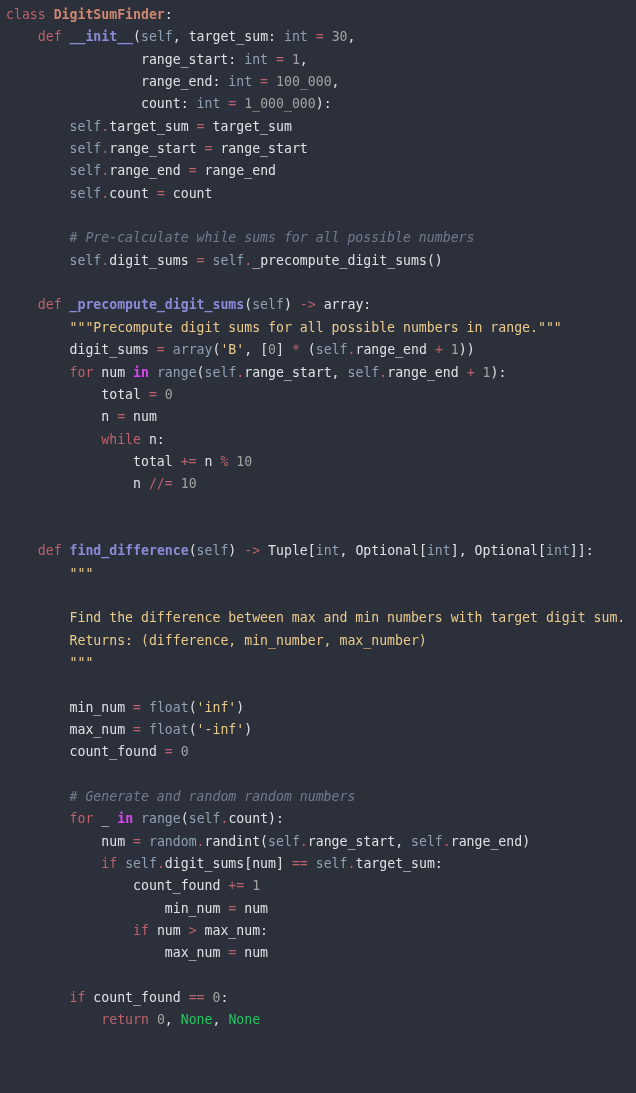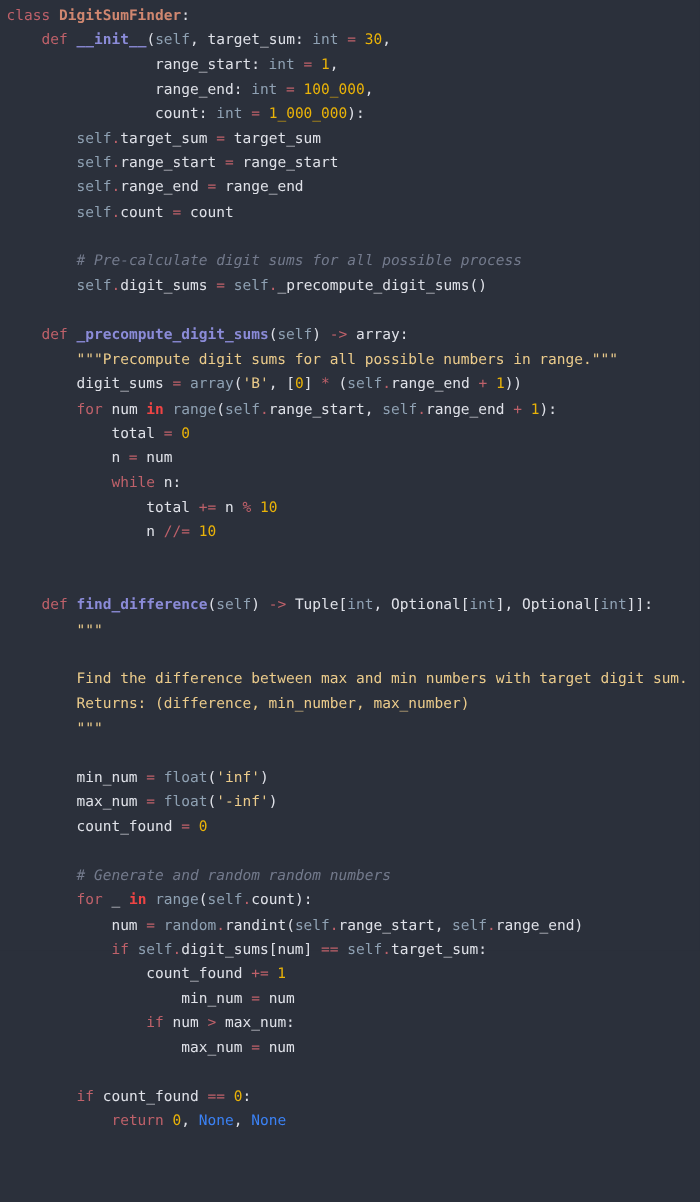--- a/index.html
+++ b/index.html
@@ -24,48 +24,48 @@
     height: 22.35px;
     line-height: 22.35px;
     font-size: 13.2px;
     white-space: pre;
     padding-left: 6px;
     letter-spacing: 0px;
     color: #dfe1e8;
   }
   
   .t-kw       { color: #bf616a; }            
-  .t-kw-b     { color: #ef4444; font-weight: bold; }  
+  .t-kw-b     { color: #d946ef; font-weight: bold; }  
   .t-class    { color: #d08770; font-weight: bold; }  
   .t-func     { color: #8b8bd8; font-weight: bold; }  
   .t-builtin  { color: #8fa1b3; }            
   .t-self     { color: #8fa1b3; text-align: right; }            
-  .t-num      { color: #eab308; }            
-  .t-const    { color: #3b82f6; }            
+  .t-num      { color: #a3a3a3; }            
+  .t-const    { color: #22c55e; }            
   .t-str      { color: #ebcb8b; }            
   .t-doc      { color: #ebcb8b; }            
   .t-comment  { color: #737a8c; font-style: italic; }
   .t-op       { color: #bf616a; }            
   .t-plain    { color: #dfe1e8; }
 </style>
 </head>
 <body>
 
 <div id="code-surface" style="background: rgb(43, 48, 59); color: rgb(223, 225, 232);">
     <div class="code-line"><span class="t-kw">class</span><span class="t-plain"> </span><span class="t-class">DigitSumFinder</span><span class="t-plain">:</span></div>
     <div class="code-line"><span class="t-plain">    </span><span class="t-kw">def</span><span class="t-plain"> </span><span class="t-func">__init__</span><span class="t-plain">(</span><span class="t-self">self</span><span class="t-plain">, target_sum: </span><span class="t-builtin">int</span><span class="t-plain"> </span><span class="t-op">=</span><span class="t-plain"> </span><span class="t-num">30</span><span class="t-plain">,</span></div>
     <div class="code-line"><span class="t-plain">                 range_start: </span><span class="t-builtin">int</span><span class="t-plain"> </span><span class="t-op">=</span><span class="t-plain"> </span><span class="t-num">1</span><span class="t-plain">,</span></div>
     <div class="code-line"><span class="t-plain">                 range_end: </span><span class="t-builtin">int</span><span class="t-plain"> </span><span class="t-op">=</span><span class="t-plain"> </span><span class="t-num">100_000</span><span class="t-plain">,</span></div>
     <div class="code-line"><span class="t-plain">                 count: </span><span class="t-builtin">int</span><span class="t-plain"> </span><span class="t-op">=</span><span class="t-plain"> </span><span class="t-num">1_000_000</span><span class="t-plain">):</span></div>
     <div class="code-line"><span class="t-plain">        </span><span class="t-self">self</span><span class="t-op">.</span><span class="t-plain">target_sum </span><span class="t-op">=</span><span class="t-plain"> target_sum</span></div>
     <div class="code-line"><span class="t-plain">        </span><span class="t-self">self</span><span class="t-op">.</span><span class="t-plain">range_start </span><span class="t-op">=</span><span class="t-plain"> range_start</span></div>
     <div class="code-line"><span class="t-plain">        </span><span class="t-self">self</span><span class="t-op">.</span><span class="t-plain">range_end </span><span class="t-op">=</span><span class="t-plain"> range_end</span></div>
     <div class="code-line"><span class="t-plain">        </span><span class="t-self">self</span><span class="t-op">.</span><span class="t-plain">count </span><span class="t-op">=</span><span class="t-plain"> count</span></div>
     <div class="code-line">&nbsp;</div>
-    <div class="code-line"><span class="t-plain">        </span><span class="t-comment"># Pre-calculate digit sums for all possible process</span></div>
+    <div class="code-line"><span class="t-plain">        </span><span class="t-comment"># Pre-calculate while sums for all possible numbers</span></div>
     <div class="code-line"><span class="t-plain">        </span><span class="t-self">self</span><span class="t-op">.</span><span class="t-plain">digit_sums </span><span class="t-op">=</span><span class="t-plain"> </span><span class="t-self">self</span><span class="t-op">.</span><span class="t-plain">_precompute_digit_sums()</span></div>
     <div class="code-line">&nbsp;</div>
     <div class="code-line"><span class="t-plain">    </span><span class="t-kw">def</span><span class="t-plain"> </span><span class="t-func">_precompute_digit_sums</span><span class="t-plain">(</span><span class="t-self">self</span><span class="t-plain">) </span><span class="t-op">-&gt;</span><span class="t-plain"> array:</span></div>
     <div class="code-line"><span class="t-plain">        </span><span class="t-doc">"""Precompute digit sums for all possible numbers in range."""</span></div>
     <div class="code-line"><span class="t-plain">        digit_sums </span><span class="t-op">=</span><span class="t-plain"> </span><span class="t-builtin">array</span><span class="t-plain">(</span><span class="t-str">'B'</span><span class="t-plain">, [</span><span class="t-num">0</span><span class="t-plain">] </span><span class="t-op">*</span><span class="t-plain"> (</span><span class="t-self">self</span><span class="t-op">.</span><span class="t-plain">range_end </span><span class="t-op">+</span><span class="t-plain"> </span><span class="t-num">1</span><span class="t-plain">))</span></div>
     <div class="code-line"><span class="t-plain">        </span><span class="t-kw">for</span><span class="t-plain"> num </span><span class="t-kw-b">in</span><span class="t-plain"> </span><span class="t-builtin">range</span><span class="t-plain">(</span><span class="t-self">self</span><span class="t-op">.</span><span class="t-plain">range_start, </span><span class="t-self">self</span><span class="t-op">.</span><span class="t-plain">range_end </span><span class="t-op">+</span><span class="t-plain"> </span><span class="t-num">1</span><span class="t-plain">):</span></div>
     <div class="code-line"><span class="t-plain">            total </span><span class="t-op">=</span><span class="t-plain"> </span><span class="t-num">0</span></div>
     <div class="code-line"><span class="t-plain">            n </span><span class="t-op">=</span><span class="t-plain"> num</span></div>
     <div class="code-line"><span class="t-plain">            </span><span class="t-kw">while</span><span class="t-plain"> n:</span></div>
     <div class="code-line"><span class="t-plain">                total </span><span class="t-op">+=</span><span class="t-plain"> n </span><span class="t-op">%</span><span class="t-plain"> </span><span class="t-num">10</span></div>

